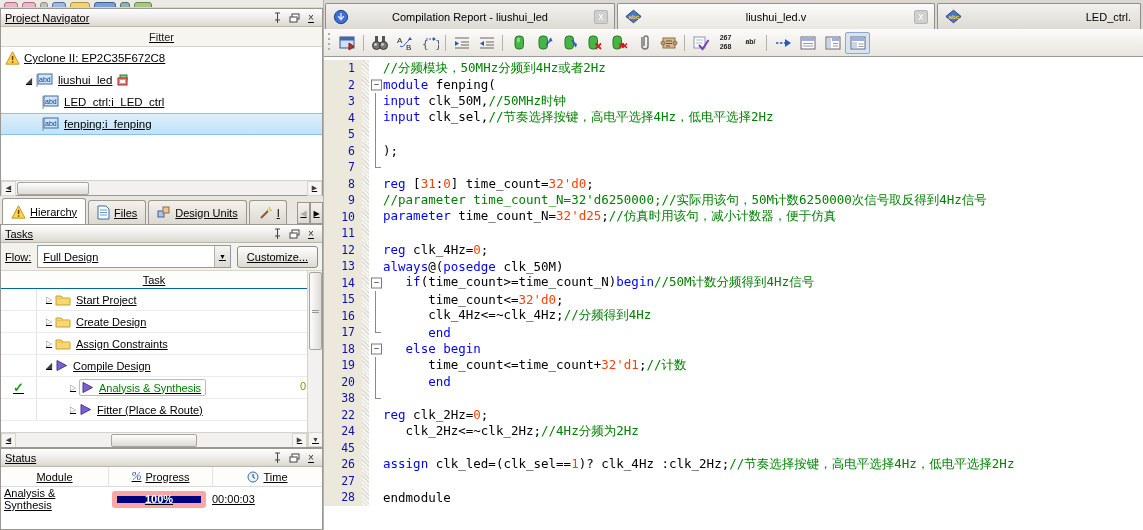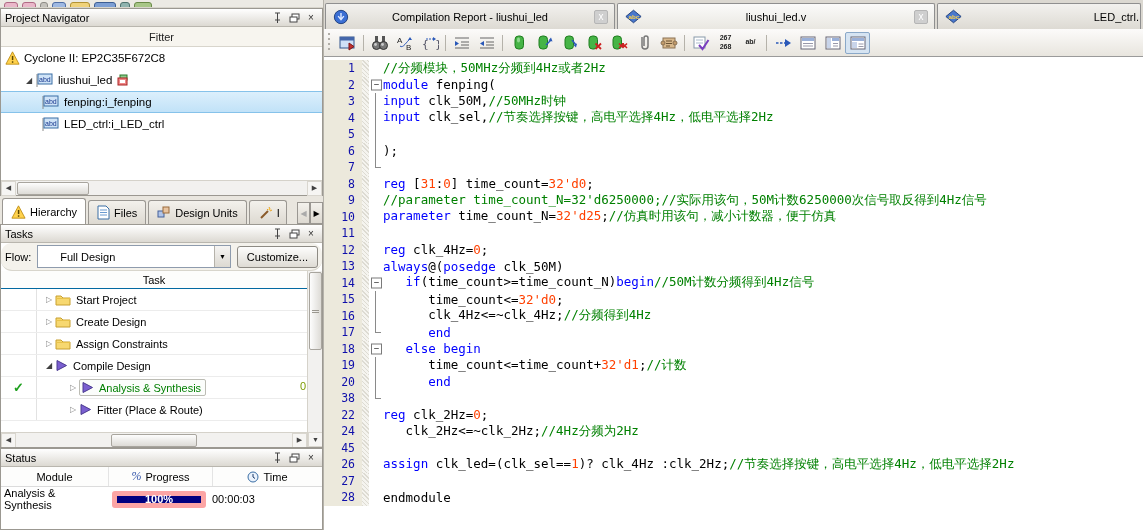--- a/index.html
+++ b/index.html
@@ -1,21 +1,21 @@
 <!DOCTYPE html>
 <html><head>
 <meta charset="utf-8">
 <style>
   * { margin:0; padding:0; box-sizing:border-box; }
   html,body { width:1143px; height:530px; overflow:hidden;
     font-family:"Liberation Sans", sans-serif; font-size:11px; color:#000; background:#e9e6df; }
   #app { display:flex; width:1143px; height:530px; }
 
   
-  #left-col { width:323px; display:flex; flex-direction:column; background:#e9e6df; }
+  #left-col { width:323px; display:flex; flex-direction:column; background:#e9e6df;text-decoration:underline; }
   #top-strip { height:8px; overflow:hidden; display:flex; gap:4px; padding-left:4px; background:#eceae4; border-bottom:1px solid #d8d5cc;}
   .frag { width:14px; height:12px; border-radius:3px; margin-top:2px; flex:none; }
 
   .panel { border:1px solid #9b9891; background:#fff; display:flex; flex-direction:column; }
   .panel-titlebar { height:18px; flex:none; background:linear-gradient(#ffffff,#dcd9d2);
     border-bottom:1px solid #b9b6ae; display:flex; align-items:center; padding:0 4px; }
   .panel-title { flex:1; font-size:11px; }
   .pbtns { display:flex; gap:3px; align-items:center; }
   .pbtn { width:14px; height:13px; display:flex; align-items:center; justify-content:center;
     font-size:10px; color:#333; line-height:1; }
@@ -45,22 +45,22 @@
   .ltab { height:24px; display:flex; align-items:center; gap:4px; padding:0 8px; margin-right:2px;
     border:1px solid #9a9792; border-bottom:none; border-radius:3px 3px 0 0;
     background:linear-gradient(#f3f1ec,#ddd9d1); white-space:nowrap; }
   .ltab.active { background:#fff; height:26px; font-weight:normal; }
   .tab-arrows { margin-left:auto; display:flex; }
   .tab-arrow { width:13px; height:22px; display:flex; align-items:center; justify-content:center; font-size:8px;
     background:linear-gradient(#f3f1ec,#ddd9d1); border:1px solid #9a9792; }
   .tab-arrow.dim { color:#aaa; }
 
   #tasks-panel { height:224px; }
-  .flow-row { height:28px; flex:none; display:flex; align-items:center; padding:0 4px; gap:6px; background:#f4f2ec; border-bottom:1px solid #d8d5cc;border-radius:11px;}
-  .combo { flex:1; height:23px; background:#fff; border:1px solid #8e9bad; display:flex; align-items:center; padding-left:22px; }
+  .flow-row { height:28px; flex:none; display:flex; align-items:center; padding:0 4px; gap:6px; background:#f4f2ec; border-bottom:1px solid #d8d5cc;}
+  .combo { flex:1; height:23px; background:#fff; border:1px solid #8e9bad; display:flex; align-items:center; padding-left:5px; }
   .combo-arrow { margin-left:auto; width:16px; height:100%; display:flex; align-items:center; justify-content:center;
     font-size:7px; background:linear-gradient(#f5f4f2,#dcd9d2); border-left:1px solid #b5b2aa; }
   .btn { height:22px; padding:0 9px; background:linear-gradient(#fdfdfc,#dedbd4); border:1px solid #8e8b84; border-radius:3px;
     display:flex; align-items:center; }
   .task-area { flex:1; display:flex; overflow:hidden; }
   .task-main { flex:1; display:flex; flex-direction:column; overflow:hidden; }
   .task-header { height:18px; flex:none; border-bottom:1px solid #0369a1; display:flex; align-items:center; justify-content:center; background:#fdfdfc; }
   .task-row { height:22px; flex:none; display:flex; align-items:center; border-bottom:1px solid #ececec; position:relative; }
   .task-status { width:36px; flex:none; align-self:stretch; border-right:1px solid #e2e2e2; display:flex; align-items:center; justify-content:center;
     color:#1fa01f; font-weight:bold; font-size:13px; }
@@ -178,39 +178,39 @@
             </span>
             <span class="tree-label">liushui_led</span>
             <span class="icon" style="margin-left: 4px;">
               <svg width="13" height="13" viewBox="0 0 13 13">
                 <rect x="4" y="1" width="7" height="5" fill="#8cc98c" stroke="#2a7a2a"></rect>
                 <rect x="2" y="4" width="9" height="7" fill="#e88" stroke="#a22"></rect>
                 <rect x="4" y="6" width="5" height="3" fill="#fff"></rect>
               </svg>
             </span>
           </div>
+          <div class="tree-row" style="padding-left: 40px;">
+            <span class="icon">
+              <svg width="19" height="14" viewBox="0 0 19 14">
+                <line x1="2" y1="1" x2="2" y2="14" stroke="#8a8a8a"></line>
+                <rect x="3" y="1" width="14" height="10" fill="#cfe3f7" stroke="#3a6ea5"></rect>
+                <text x="4" y="9" font-size="7" fill="#14348c" font-family="sans-serif">abd</text>
+              </svg>
+            </span>
+            <span class="tree-label">LED_ctrl:i_LED_ctrl</span>
+          </div>
           <div class="tree-row sel" style="padding-left: 40px;">
             <span class="icon">
               <svg width="19" height="14" viewBox="0 0 19 14">
                 <line x1="2" y1="1" x2="2" y2="14" stroke="#8a8a8a"></line>
                 <rect x="3" y="1" width="14" height="10" fill="#cfe3f7" stroke="#3a6ea5"></rect>
                 <text x="4" y="9" font-size="7" fill="#14348c" font-family="sans-serif">abd</text>
               </svg>
             </span>
             <span class="tree-label">fenping:i_fenping</span>
-          </div>
-          <div class="tree-row" style="padding-left: 40px;">
-            <span class="icon">
-              <svg width="19" height="14" viewBox="0 0 19 14">
-                <line x1="2" y1="1" x2="2" y2="14" stroke="#8a8a8a"></line>
-                <rect x="3" y="1" width="14" height="10" fill="#cfe3f7" stroke="#3a6ea5"></rect>
-                <text x="4" y="9" font-size="7" fill="#14348c" font-family="sans-serif">abd</text>
-              </svg>
-            </span>
-            <span class="tree-label">LED_ctrl:i_LED_ctrl</span>
           </div>
         </div>
       <div class="sb-h">
         <span class="sb-btn">◀</span>
         <div class="sb-thumb-h" style="width:72px"></div>
         <div class="sb-track"></div>
         <span class="sb-btn">▶</span>
       </div>
     </div>
 
@@ -468,21 +468,21 @@
           <span>liushui_led.v</span>
           <span class="etab-close">x</span>
         </div>
         <div class="etab" style="flex: 1 1 0%; justify-content: flex-end; padding-right: 0px;">
           <span class="icon">
             <svg width="17" height="15" viewBox="0 0 19 16">
               <path d="M9.5 1 L18 8 L9.5 15 L1 8 Z" fill="#4a78cc" stroke="#1a3a77"></path>
               <text x="4" y="11" font-size="7" fill="#ffd24a" font-family="sans-serif" font-weight="bold">abc</text>
             </svg>
           </span>
-          <span style="margin-left: auto; margin-right: 1px;">LED_ctrl.</span>
+          <span style="margin-left: auto; margin-right: 9px;">LED_ctrl.</span>
         </div>
       </div>
     <div id="editor-toolbar">
       <div class="drag-dots"></div>
     <span class="tbi">
           <svg width="18" height="16" viewBox="0 0 18 16">
             <rect x="1" y="2" width="14" height="11" fill="#cfe0f7" stroke="#33548c"></rect>
             <rect x="1" y="2" width="14" height="3.5" fill="#4466aa"></rect>
             <path d="M10 8 l5 3.5 -5 3.5 z" fill="#c03030" stroke="#801818"></path>
           </svg>

